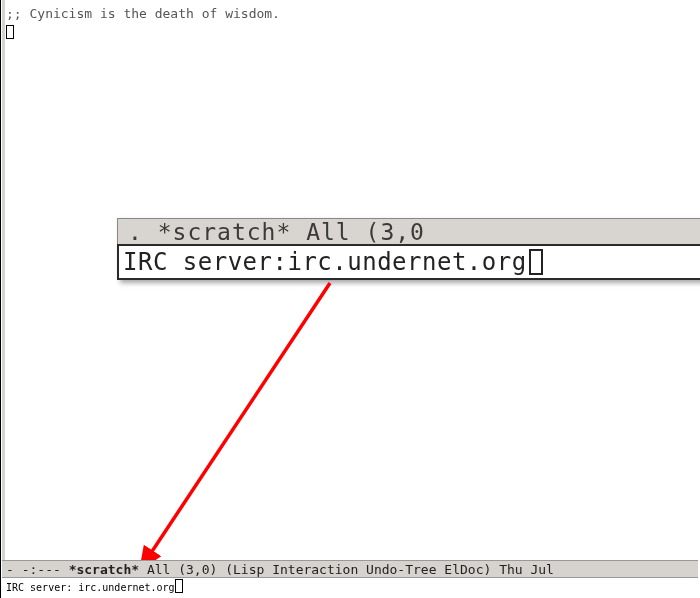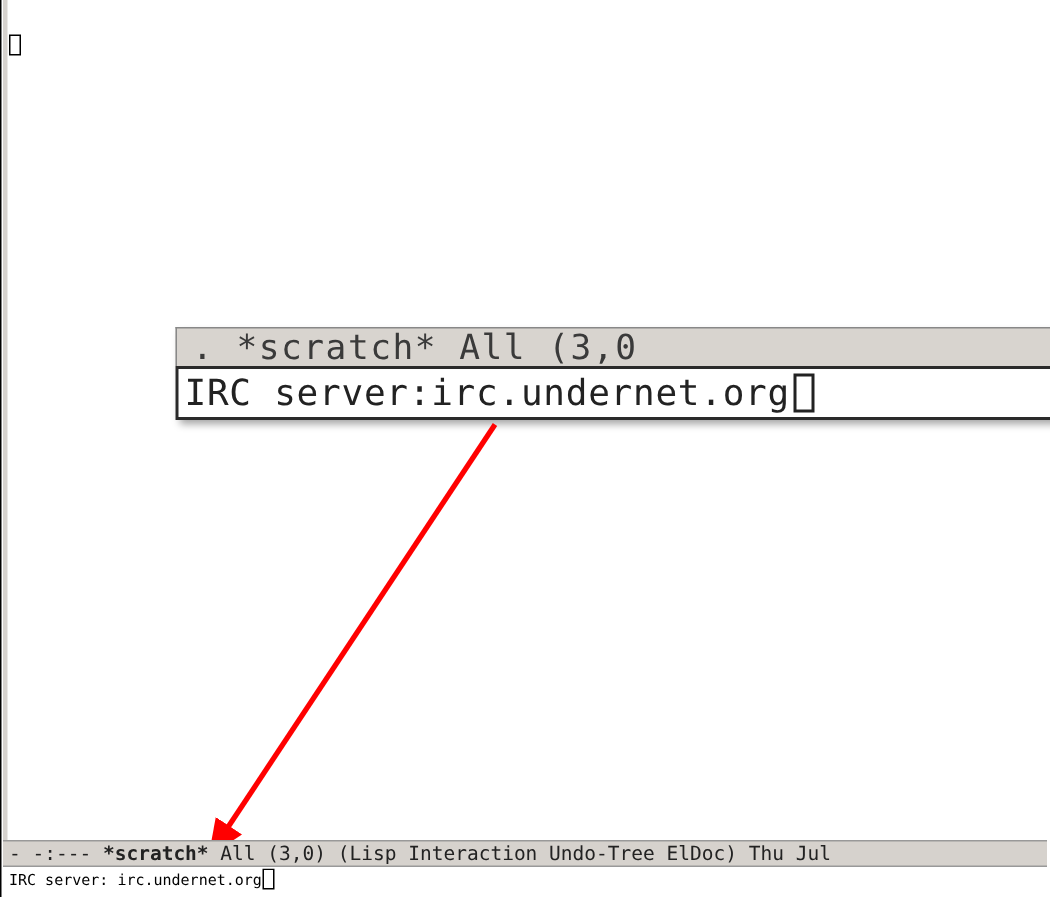--- a/index.html
+++ b/index.html
@@ -129,21 +129,21 @@
       height: 598px;
       pointer-events: none;
     }
   </style>
 </head>
 <body>
 
 <div class="left-fringe"></div>
 
 <div class="buffer-area">
-  <br>
+  <span class="comment">;; Cynicism is the death of wisdom.</span><br>
   <span class="cursor-block"></span>
 </div>
 
 <div class="inset-box">
   <div class="inset-top">  .      *scratch*       All (3,0</div>
   <div class="inset-bottom">
     <span>IRC server: </span>
     <span>irc.undernet.org</span>
     <span class="inset-cursor"></span>
   </div>

